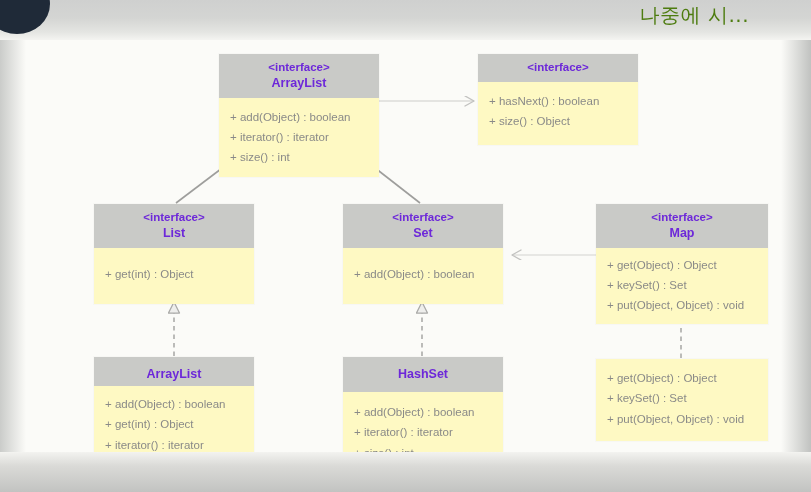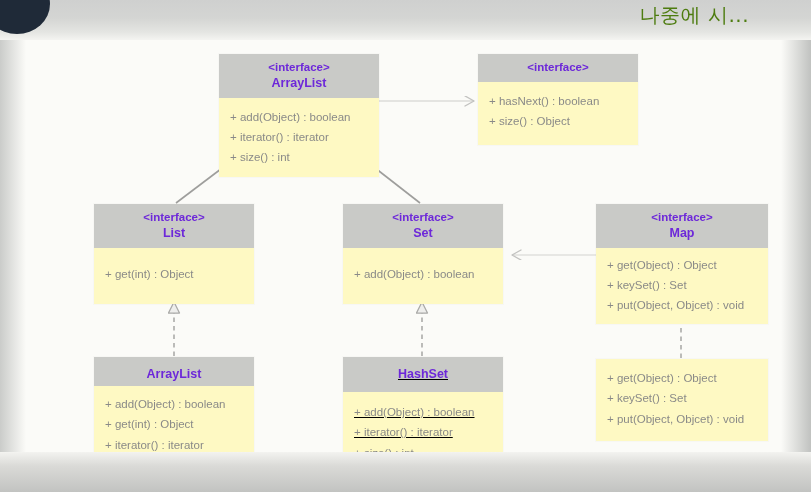--- a/index.html
+++ b/index.html
@@ -209,21 +209,21 @@
       <span class="cname">ArrayList</span>
     </div>
     <div class="uml-body" style="padding:8px 0 10px;">
       <div class="member">+ add(Object) : boolean</div>
       <div class="member">+ get(int) : Object</div>
       <div class="member">+ iterator() : iterator</div>
       <div class="member">+ size() : int</div>
     </div>
   </div>
 
-  <div class="uml-box" style="left:343px; top:357px; width:160px;text-decoration:underline;">
+  <div class="uml-box" style="left:343px; top:357px; width:160px;">
     <div class="uml-head" style="padding:9px 4px 10px;">
       <span class="cname">HashSet</span>
     </div>
     <div class="uml-body" style="padding:10px 0 14px;">
       <div class="member">+ add(Object) : boolean</div>
       <div class="member">+ iterator() : iterator</div>
       <div class="member">+ size() : int</div>
     </div>
   </div>
 

